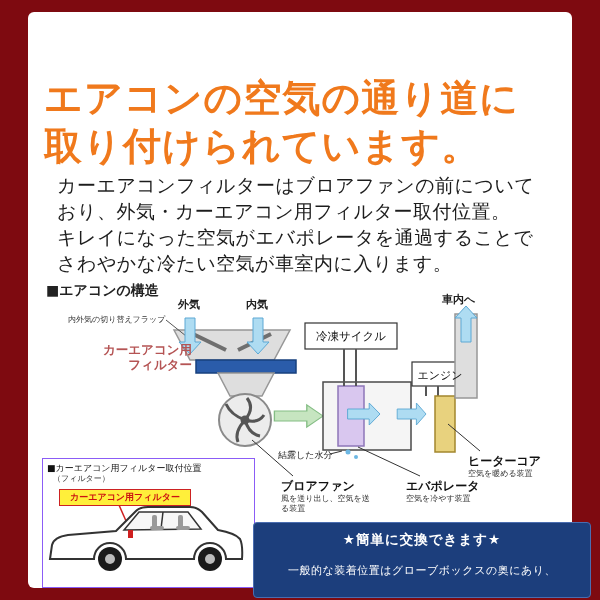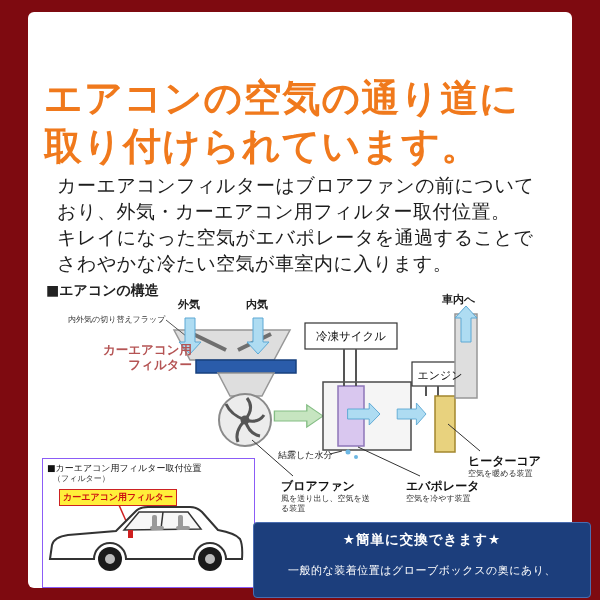--- a/index.html
+++ b/index.html
@@ -51,21 +51,21 @@
 
   .car-box{
     position:absolute;left:14px;top:446px;width:211px;height:128px;
     border:1px solid #8b5cf6;background:#ffffff;
   }
   .car-box-title{position:absolute;left:4px;top:3px;font-size:9px;color:#111;white-space:nowrap;}
   .car-box-sub{position:absolute;left:10px;top:14px;font-size:8px;color:#333;}
   .filter-tag{
     position:absolute;left:16px;top:30px;z-index:3;
     background:#ffef3a;border:1px solid #cc2222;color:#cc1111;
-    font-size:9px;font-weight:bold;padding:1px 3px;white-space:nowrap;
+    font-size:9px;font-weight:bold;padding:1px 10px;white-space:nowrap;
   }
   .car-svg{position:absolute;left:1px;top:22px;}
 
   .info-box{
     position:absolute;left:225px;top:510px;width:338px;height:76px;
     background:#1c3e7c;border:1px solid #4a6db0;border-radius:4px;
     color:#ffffff;text-align:center;box-sizing:border-box;padding-top:8px;
   }
   .info-title{font-size:13.5px;font-weight:bold;letter-spacing:1px;margin-bottom:13px;}
   .info-line{font-size:11px;line-height:17px;letter-spacing:0.5px;}

